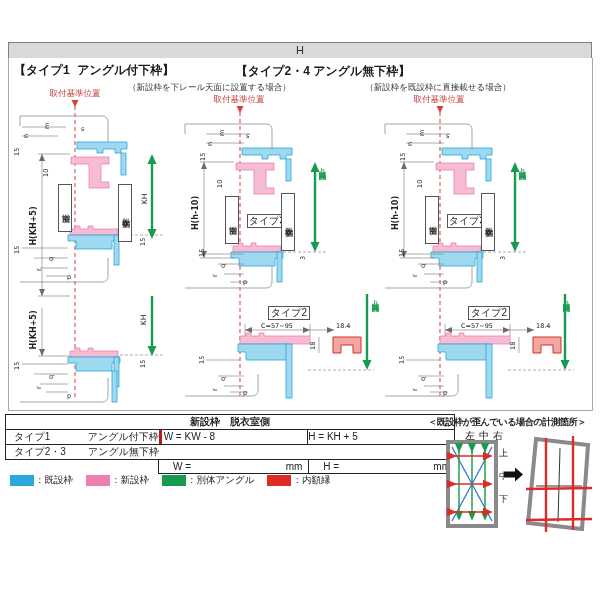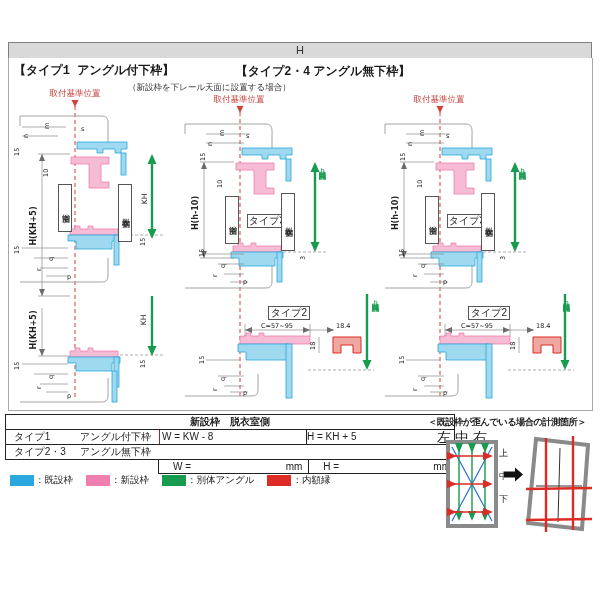--- a/index.html
+++ b/index.html
@@ -15,46 +15,47 @@
   .vbox{writing-mode:vertical-rl;text-orientation:upright;font-size:8px;letter-spacing:1px;
         border:1px solid #555;background:#fff;text-align:center;padding:2px 1px;line-height:10px;color:#222;}
   .hbox{font-size:10px;border:1px solid #555;background:#fff;text-align:center;line-height:12px;color:#222;}
   .vgreen{writing-mode:vertical-rl;text-orientation:upright;font-size:7.5px;color:#179b4e;line-height:11px;}
   .dsvg{left:8px;top:58px;}
   .tbl{left:5px;top:414px;width:450px;font-size:10px;}
   .t-title{border:1.5px solid #222;background:#fff;font-weight:bold;text-align:center;height:14px;line-height:14px;}
   .t-row{display:flex;border-left:1.5px solid #222;border-right:1.5px solid #222;border-bottom:1px solid #222;height:14px;line-height:14px;}
   .t-row.last{border-bottom:1.5px solid #222;}
   .c1{width:66px;padding-left:8px;}
-  .c2{width:79px;}
-  .c3{width:144px;border-left:1px solid #b91c1c;padding-left:2px;}
+  .c2{width:79px;text-align:right;}
+  .c3{width:144px;border-left:3px solid #b91c1c;padding-left:2px;}
   .c4{width:146px;border-left:1px solid #222;padding-left:0;}
   .t-row3{display:flex;margin-left:153px;width:297px;height:13px;line-height:13px;
           border:1px solid #222;border-top:none;}
   .e1{width:147px;display:flex;justify-content:space-between;padding:0 6px 0 14px;}
   .e2{width:144px;border-left:1px solid #222;display:flex;justify-content:space-between;padding:0 6px 0 14px;}
   .legend{left:10px;top:474px;display:flex;gap:13px;font-size:9.5px;align-items:center;}
   .litem{display:flex;align-items:center;}
   .sw{width:24px;height:11px;display:inline-block;margin-right:1px;}
   .notetitle{left:428px;top:416px;font-size:9.3px;font-weight:bold;white-space:nowrap;letter-spacing:-0.6px;}
-  .collab{left:437px;top:429px;font-size:14px;letter-spacing:4px;}
+  .collab{left:465px;top:429px;font-size:10px;letter-spacing:4px;}
   .rowlab{font-size:9px;}
   svg text{font-family:"DejaVu Sans",sans-serif;}
 </style>
 </head>
 <body>
 
 <div class="page">
 
   <div class="abs hbar">H</div>
   <div class="abs mainbox"></div>
 
   <div class="abs sectitle" style="left:14px;top:62px;font-family:Liberation Mono, monospace;">【タイプ1 アングル付下枠】</div>
   <div class="abs sectitle" style="left:203px;top:63px;width:240px;text-align:center;">【タイプ2・4 アングル無下枠】</div>
   <div class="abs subcap" style="left:128px;top:82px;width:158px;">（新設枠を下レール天面に設置する場合）</div>
+  <div class="abs subcap" style="left:358px;top:82px;width:160px;">（新設枠を既設枠に直接載せる場合）</div>
 
   <div class="abs datum" style="left:35px;top:88px;width:80px;">取付基準位置</div>
   <div class="abs datum" style="left:199px;top:94px;width:80px;">取付基準位置</div>
   <div class="abs datum" style="left:399px;top:94px;width:80px;">取付基準位置</div>
 
   <svg class="abs dsvg" width="584" height="352" viewBox="0 0 584 352">
     <defs>
       <g id="headprof">
         <path d="M0,0 H50 V7 H44 V11 H38 V7 H26 V11 H20 V7 H0 Z" fill="#9fd9ef" stroke="#2aa7dc" stroke-width="0.8"></path>
         <rect x="44" y="11" width="5" height="22" fill="#9fd9ef" stroke="#2aa7dc" stroke-width="0.8"></rect>

